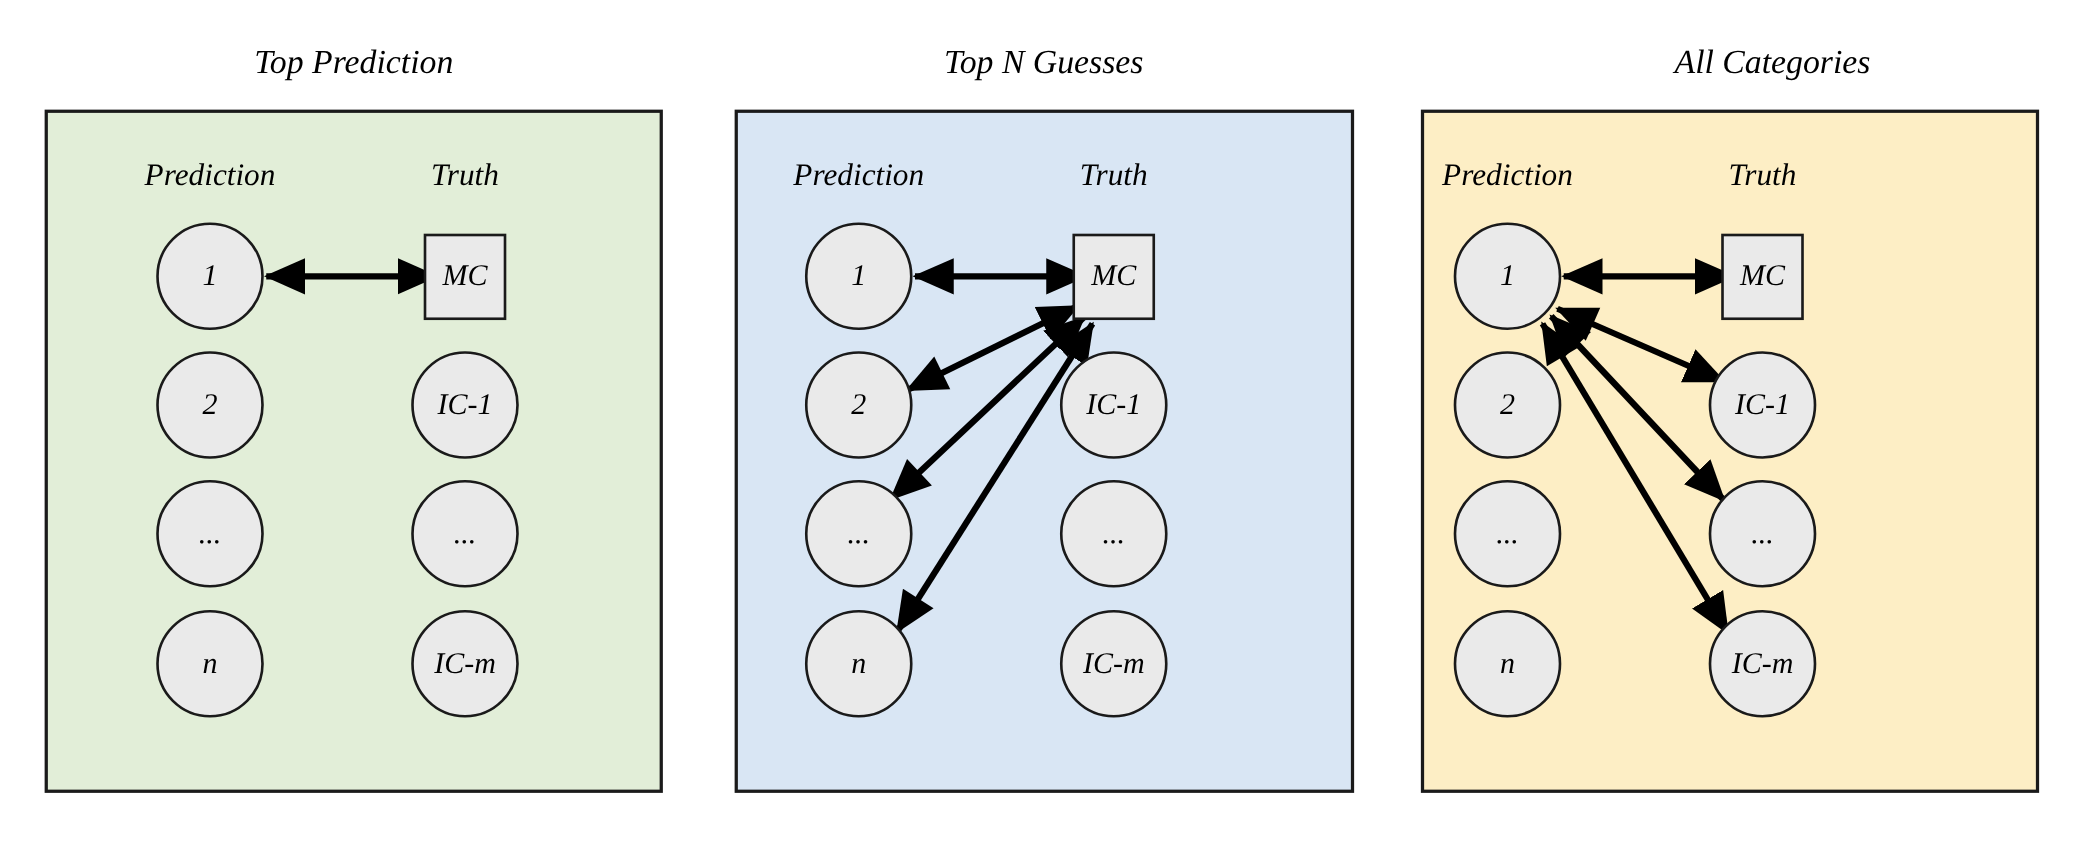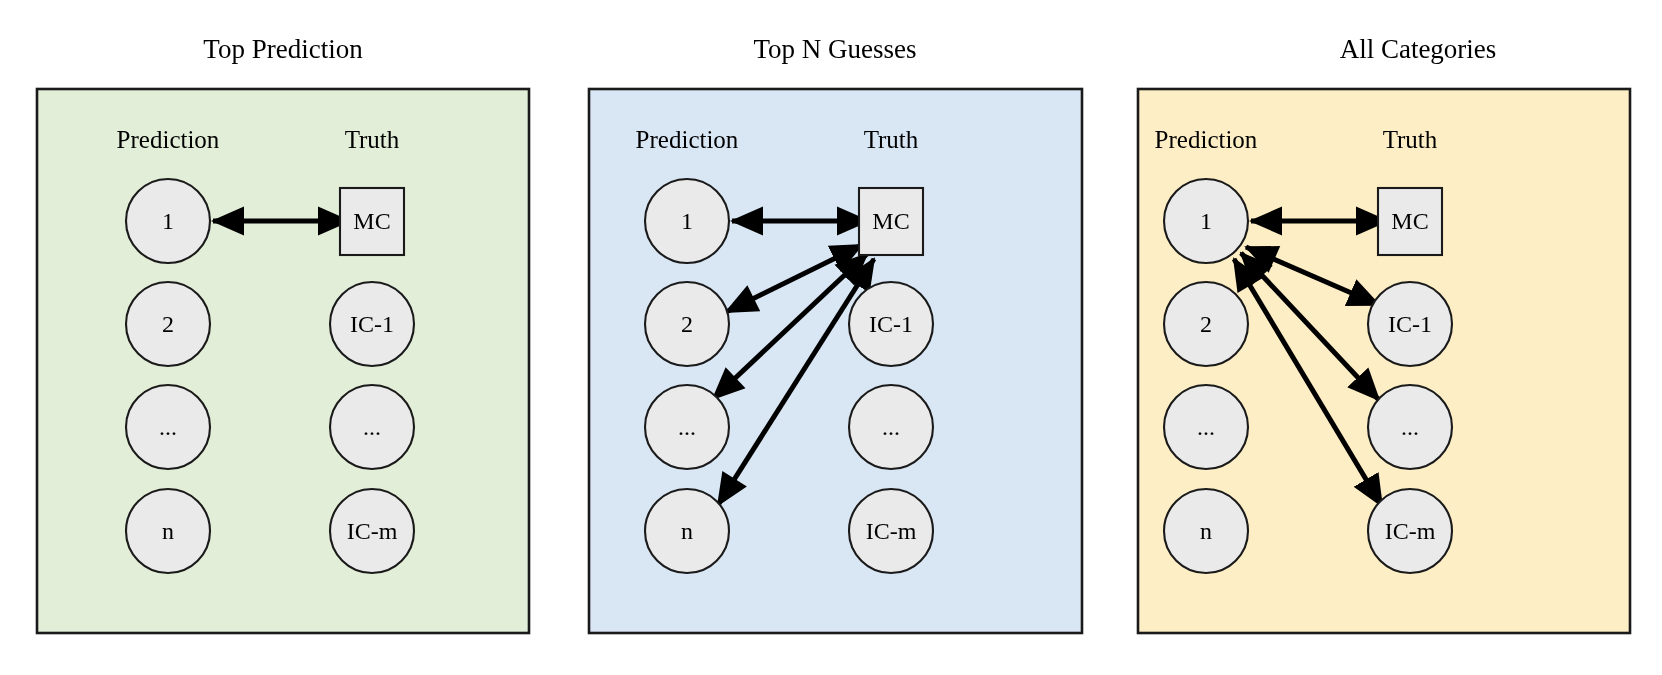--- a/index.html
+++ b/index.html
@@ -10,20 +10,21 @@
   body {
     width: 1662px;
     height: 675px;
     font-family: "Liberation Serif", "DejaVu Serif", serif;
     overflow: hidden;
   }
   #figure {
     position: relative;
     width: 1396px;
     height: 675px;
+    font-style: italic;
   }
   svg.panel-svg {
     display: block;
   }
   .panel-title {
     font-family: "Liberation Serif", "DejaVu Serif", serif;
     font-size: 27px;
     fill: #000000;
     text-anchor: middle;
   }

